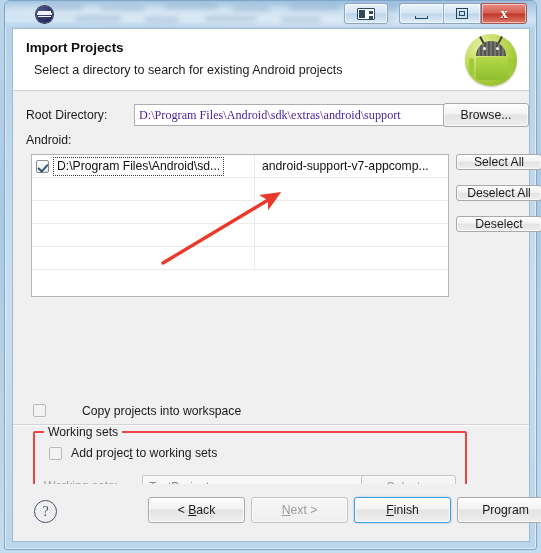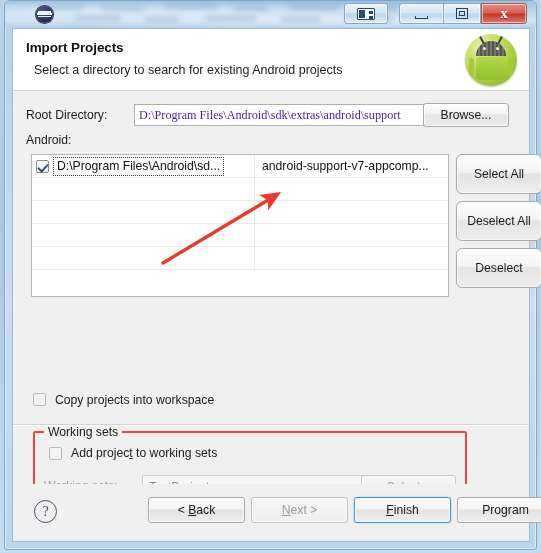--- a/index.html
+++ b/index.html
@@ -161,21 +161,21 @@
     position:absolute; left:0; right:0; top:63px; bottom:58px;
     background:#f0f0f0;
   }
   .sep {
     position:absolute; left:0; right:0; bottom:57px; height:0;
     border-top:1px solid #d3d3d3; border-bottom:1px solid #ffffff;
   }
 
   .lbl { font-size:12.2px; color:#1a1a1a; }
 
-  .row-root { position:absolute; left:13px; top:12px; right:20px; height:30px; }
+  .row-root { position:absolute; left:13px; top:12px; right:0; height:30px; }
   .root-lbl { position:absolute; left:0; top:4px; }
   .root-input {
     position:absolute; left:108px; top:0; width:322px; height:22px;
     border:1px solid #aeaeae; background:#fff; font-size:12.2px;
     padding:0 2px 16px 4px; color:#4c1d95; line-height:20px;
     font-family:Liberation Serif, serif;
     white-space:nowrap; overflow:hidden;
   }
   .btn {
     border:1px solid #a9a9a9; border-radius:3px;
@@ -224,24 +224,24 @@
     position:relative; flex:none; margin-right:4px;
   }
   .cbx.checked::after {
     content:""; position:absolute; left:3px; top:1px;
     width:4px; height:8px; border:solid #35557e;
     border-width:0 2px 2px 0; transform:rotate(42deg);
   }
   .cbx.dis { border-color:#b9b9b9; background:#f2f2f2; }
 
   .sidebtns { position:absolute; left:443px; top:62px; width:86px; }
-  .sidebtns .btn { width:86px; height:40px; margin-bottom:7px;border-radius:6px; }
-
-  
-  .copy-row { position:absolute; left:20px; top:301px; display:flex; align-items:flex-start; }
+  .sidebtns .btn { width:86px; height:16px; margin-bottom:15px; }
+
+  
+  .copy-row { position:absolute; left:20px; top:312px; display:flex; align-items:flex-start;gap:27px; }
   .copy-row .lbl { margin-left:5px; }
 
   
   .group {
     position:absolute; left:20px; top:339px; width:434px; height:78px;
     border:2px solid #ef4444; border-radius:2px;
   }
   .group-title {
     position:absolute; left:9px; top:-8px; background:#f0f0f0;
     padding:0 4px; font-size:12.2px; color:#1a1a1a;

